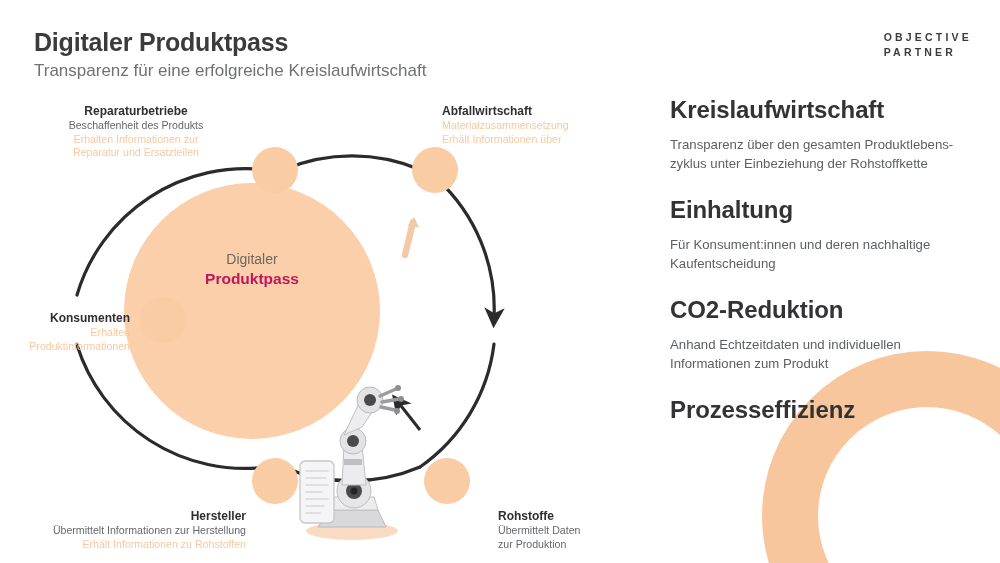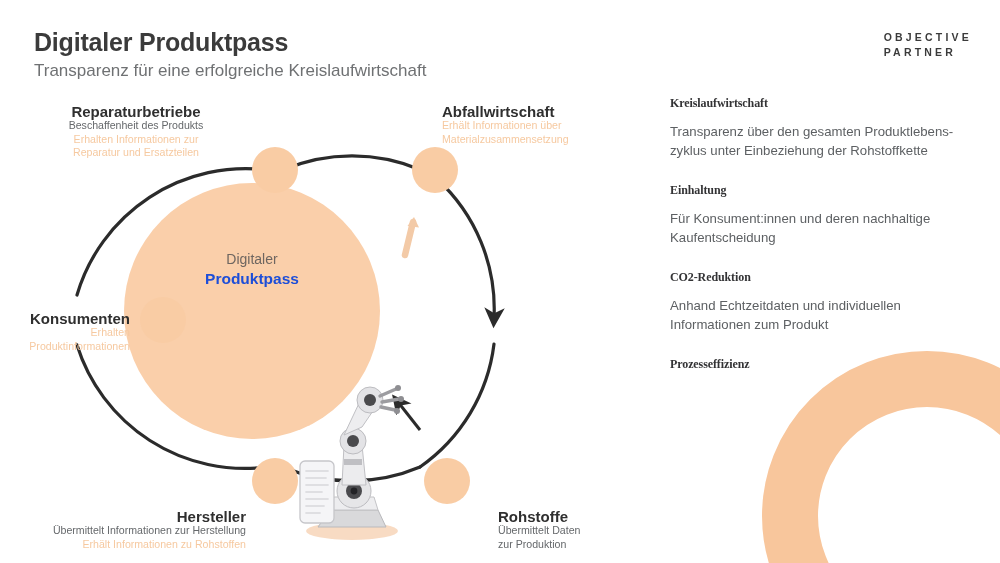--- a/index.html
+++ b/index.html
@@ -36,53 +36,52 @@
   }
   .logo div {
     font-size: 10.5px; font-weight: bold; color: #3b3b3b;
     letter-spacing: 3.2px;
   }
 
   
   .right-col { position: absolute; left: 670px; top: 96px; width: 300px; z-index: 3; }
   .info-block { margin-bottom: 23px; }
   .info-title {
-    font-size: 12px; font-weight: bold; color: #333335; margin-bottom: 11px;
+    font-size: 24px; font-weight: bold; color: #333335; margin-bottom: 11px;
     letter-spacing: -0.1px;
-    font-family: Liberation Serif, serif;
   }
   .info-body { font-size: 13.2px; color: #5d6063; line-height: 19px; }
 
   
   .diagram { position: absolute; left: 0px; top: 75px; width: 660px; height: 488px; z-index: 2; }
   .diagram svg { position: absolute; left: 0; top: 0; }
 
   .center-circle {
     position: absolute; left: 252px; top: 236px;
     width: 256px; height: 256px; border-radius: 50%;
     background: #FACFAA;
     transform: translate(-128px, -128px);
     z-index: 1;
   }
   .center-label {
     position: absolute; left: 252px; top: 175px; width: 240px;
     transform: translateX(-120px);
     text-align: center; z-index: 3;
   }
   .center-label .l1 { font-size: 14px; color: #6e6660; line-height: 19px; }
-  .center-label .l2 { font-size: 15.5px; color: #1d4ed8; font-weight: bold; line-height: 20px; }
+  .center-label .l2 { font-size: 15.5px; color: #be185d; font-weight: bold; line-height: 20px; }
 
   .node {
     position: absolute; width: 46px; height: 46px; border-radius: 50%;
     background: #F9CCA4; z-index: 2;
   }
 
   
   .nlabel { position: absolute; z-index: 4; }
-  .nlabel .t { font-size: 15px; font-weight: bold; color: #2f2f2f; line-height: 15px; }
+  .nlabel .t { font-size: 12px; font-weight: bold; color: #2f2f2f; line-height: 15px; }
   .nlabel .d { font-size: 10.6px; color: #65686b; line-height: 13.5px; }
   .nlabel .o { font-size: 10.6px; color: #F6C9A0; line-height: 13.5px; }
 
   .lbl-reparatur   { left: 38px;  top: 104px; width: 196px; text-align: center; }
   .lbl-abfall      { left: 436px; top: 104px; width: 210px; text-align: left; margin-left: 6px; }
   .lbl-konsumenten { left: 0px;   top: 311px; width: 130px; text-align: right; }
   .lbl-hersteller  { left: 30px;  top: 509px; width: 216px; text-align: right; }
   .lbl-rohstoffe   { left: 450px; top: 509px; width: 200px; text-align: left; margin-left: 48px; }
 </style>
 </head>
@@ -198,22 +197,22 @@
 
   <div class="nlabel lbl-reparatur">
     <div class="t">Reparaturbetriebe</div>
     <div class="d">Beschaffenheit des Produkts</div>
     <div class="o">Erhalten Informationen zur</div>
     <div class="o">Reparatur und Ersatzteilen</div>
   </div>
 
   <div class="nlabel lbl-abfall">
     <div class="t">Abfallwirtschaft</div>
+    <div class="o">Materialzusammensetzung</div>
     <div class="o">Erhält Informationen über</div>
-    <div class="o">Materialzusammensetzung</div>
   </div>
 
   <div class="nlabel lbl-konsumenten">
     <div class="t">Konsumenten</div>
     <div class="o">Erhalten</div>
     <div class="o">Produktinformationen</div>
   </div>
 
   <div class="nlabel lbl-hersteller">
     <div class="t">Hersteller</div>

